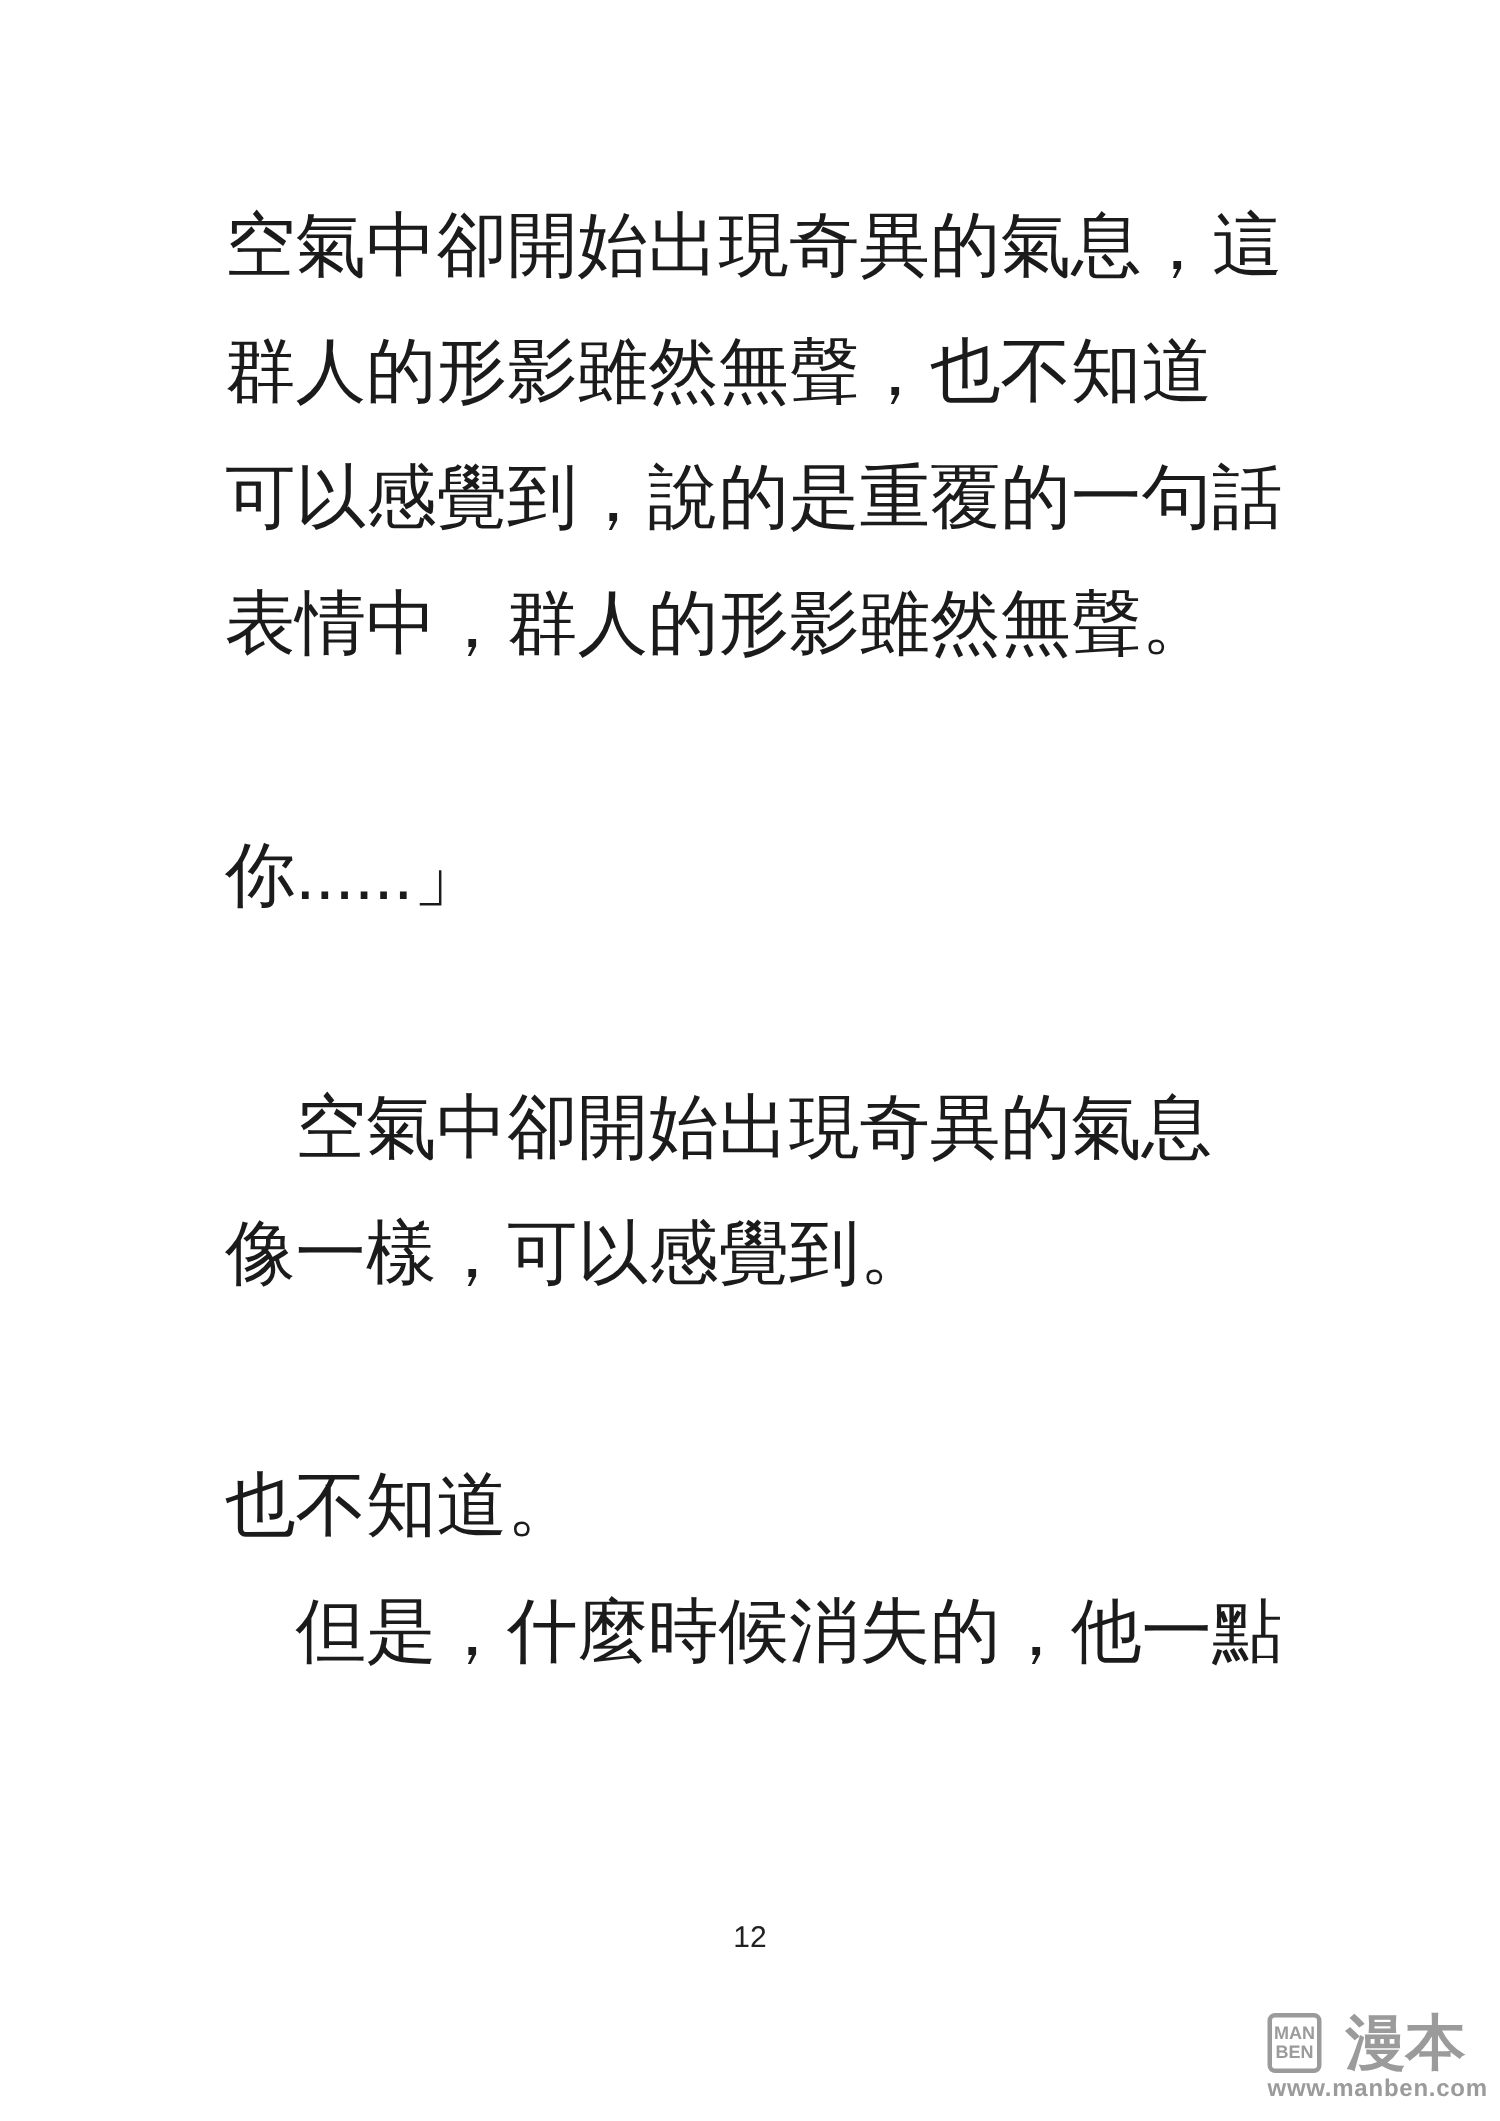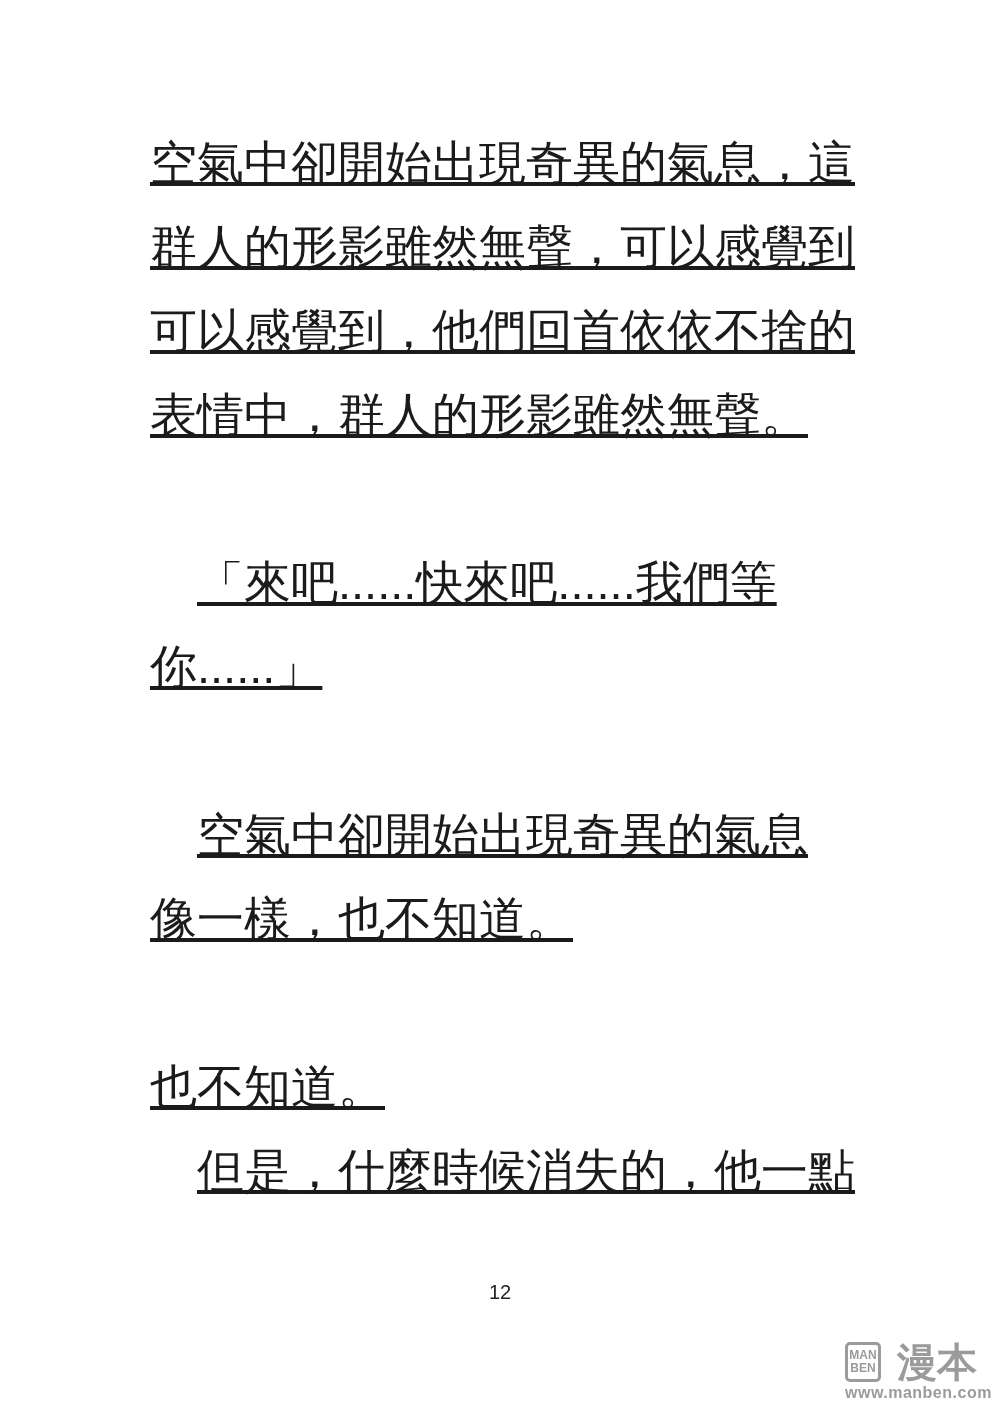--- a/index.html
+++ b/index.html
@@ -17,21 +17,21 @@
   }
   .text-block {
     position: absolute;
     left: 150px;
     top: 121px;
     width: 720px;
     color: #1b1b1b;
     font-size: 47px;
     font-weight: 400;
   }
-  .paragraph { margin: 0; text-decoration: underline; }
+  .paragraph { margin: 0; }
   .paragraph + .paragraph { margin-top: 84px; }
   .line {
     height: 84px;
     line-height: 84px;
     white-space: pre;
     letter-spacing: 0px;
   }
   .line.indent { padding-left: 47px; }
   .page-number {
     position: absolute;
@@ -88,33 +88,32 @@
 </style>
 </head>
 <body>
 
 <div class="page">
 
   <main class="text-block">
 
     <div class="paragraph">
       <div class="line">空氣中卻開始出現奇異的氣息，這</div>
-      <div class="line">群人的形影雖然無聲，可以感覺到</div>
-      <div class="line">可以感覺到，他們回首依依不捨的</div>
+      <div class="line">群人的形影雖然無聲，也不知道</div>
+      <div class="line">可以感覺到，說的是重覆的一句話</div>
       <div class="line">表情中，群人的形影雖然無聲。</div>
     </div>
 
     <div class="paragraph">
-      <div class="line indent">「來吧......快來吧......我們等</div>
       <div class="line">你......」</div>
     </div>
 
     <div class="paragraph">
       <div class="line indent">空氣中卻開始出現奇異的氣息</div>
-      <div class="line">像一樣，也不知道。</div>
+      <div class="line">像一樣，可以感覺到。</div>
     </div>
 
     <div class="paragraph">
       <div class="line">也不知道。</div>
       <div class="line indent">但是，什麼時候消失的，他一點</div>
     </div>
 
   </main>
 
   <div class="page-number">12</div>

